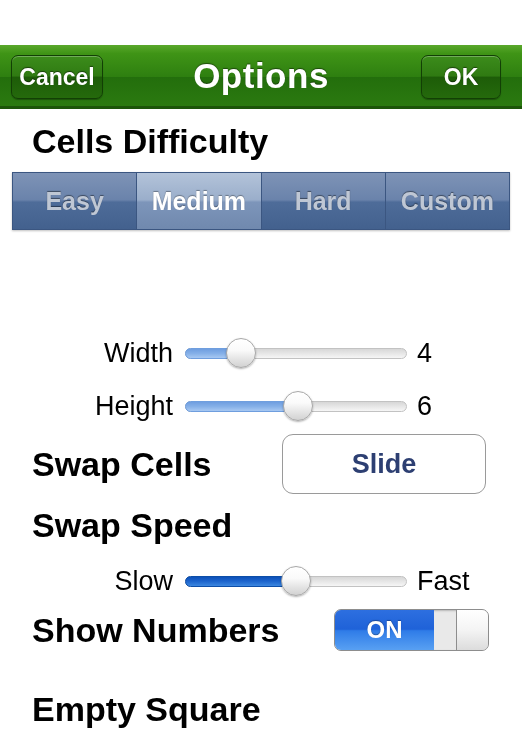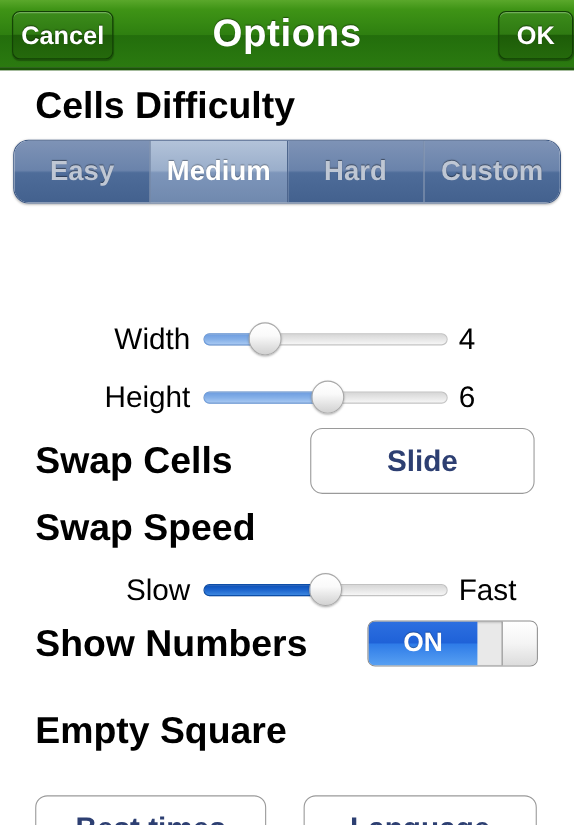--- a/index.html
+++ b/index.html
@@ -20,20 +20,21 @@
     position: relative;
     height: 64px;
     background: linear-gradient(to bottom,
         #5aa82b 0%,
         #3f9416 14%,
         #2e7f10 52%,
         #236e0c 53%,
         #2b7a10 100%);
     border-bottom: 3px solid #1c5509;
     box-sizing: border-box;
+    margin-top: 45px;
   }
   .nav-title {
     position: absolute;
     left: 0; right: 0;
     top: 11px;
     text-align: center;
     font-size: 35px;
     font-weight: bold;
     color: #ffffff;
     letter-spacing: 0.5px;
@@ -56,21 +57,21 @@
     font-size: 23px;
     font-weight: bold;
     display: flex;
     align-items: center;
     justify-content: center;
     box-sizing: border-box;
     text-shadow: 0 -1px 1px rgba(0,0,0,0.5);
     cursor: pointer;
   }
   .nav-btn.cancel { left: 11px; width: 92px; }
-  .nav-btn.ok     { right: 1px; width: 68px; }
+  .nav-btn.ok     { right: 21px; width: 80px; }
 
   
   .content {
     position: relative;
     padding: 0;
   }
 
   .heading {
     font-size: 34px;
     font-weight: bold;
@@ -86,21 +87,21 @@
   }
 
   
   .segmented {
     position: absolute;
     left: 12px;
     top: 63px;
     width: 498px;
     height: 58px;
     display: flex;
-    border-radius: 14px;
+    border-radius: 0;
     overflow: hidden;
     border: 1px solid #3d5madness;
     border: 1px solid #3b5681;
     box-sizing: border-box;
     box-shadow: 0 1px 2px rgba(0,0,0,0.25);
   }
   .seg {
     flex: 1 1 0;
     display: flex;
     align-items: center;

